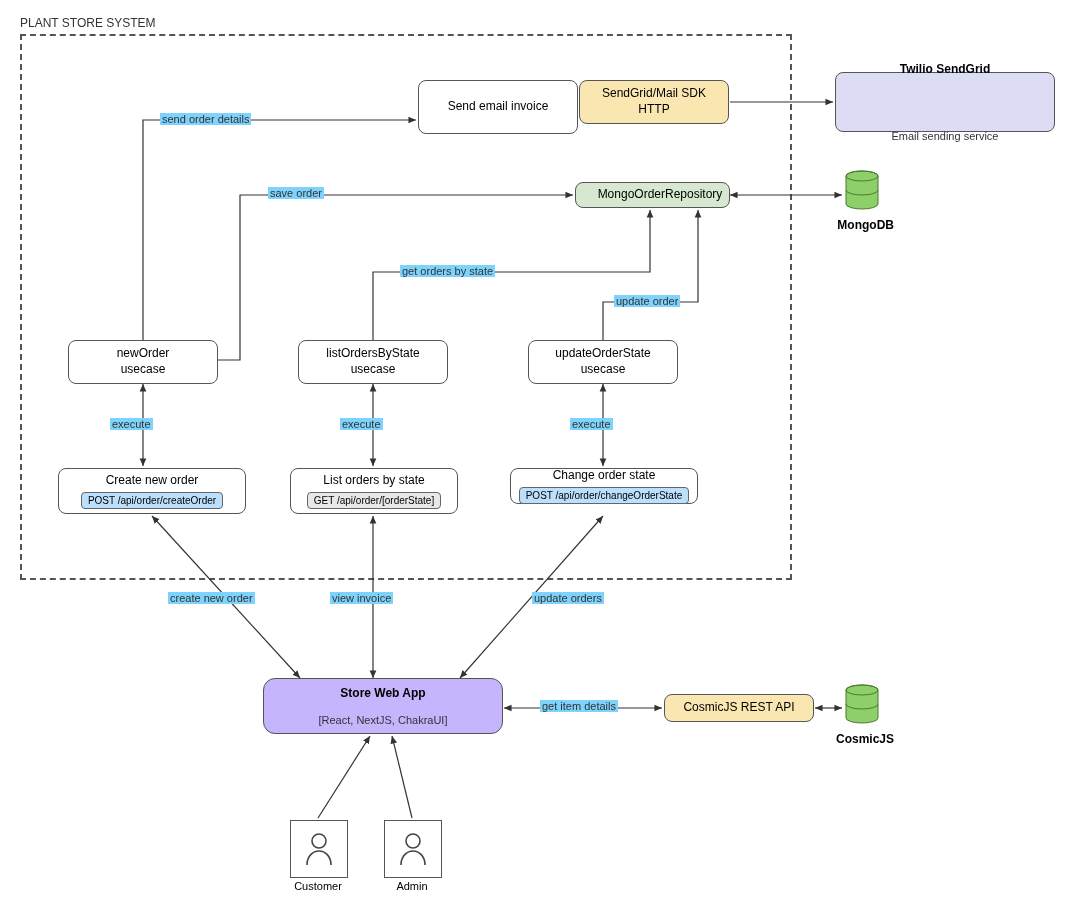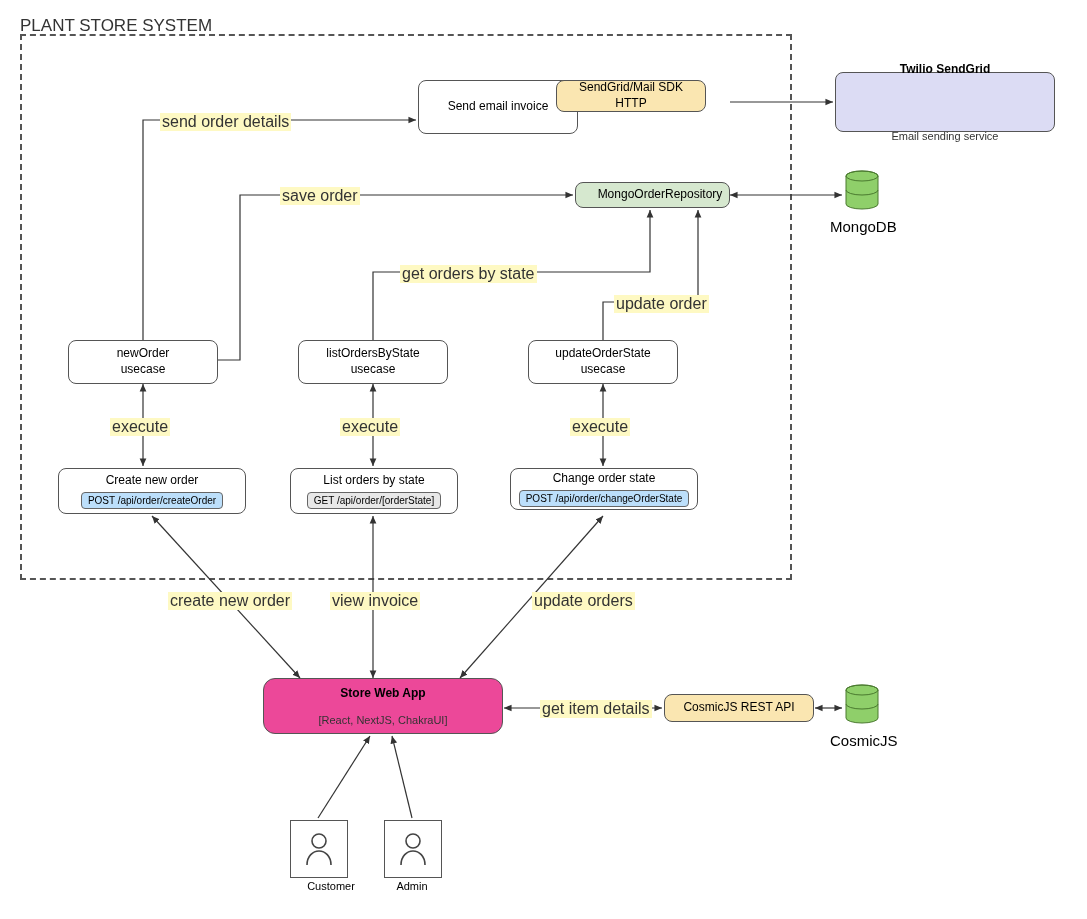--- a/index.html
+++ b/index.html
@@ -12,21 +12,21 @@
     position: relative;
     overflow: hidden;
   }
   .container {
     position: absolute;
     border: 2px dashed #555;
     background: transparent;
   }
   .container-label {
     position: absolute;
-    font-size: 17px;
+    font-size: 12px;
     color: #333;
   }
   .node {
     position: absolute;
     border: 1px solid #555;
     border-radius: 8px;
     background: #fff;
     text-align: center;
     display: flex;
     flex-direction: column;
@@ -42,26 +42,26 @@
     border: 1px solid #666;
     border-radius: 4px;
     padding: 2px 6px;
     margin-top: 4px;
     background: #bcdffb;
   }
   .api-tag.gray { background: #e8e8e8; }
   .green { background: #d6e8cf; padding-left: 15px; }
   .yellow { background: #fae6b1; }
   .purple { background: #dcdcf4; }
-  .gray-fill { background: #ec4899; gap: 8px; }
+  .gray-fill { background: #c4b5fd; gap: 8px; }
   .edge-label {
     position: absolute;
-    font-size: 16px;
+    font-size: 11px;
     color: #333;
-    background: #fef9c3;
+    background: #7dd3fc;
     padding: 0 2px;
     white-space: nowrap;
   }
   .actor-box {
     position: absolute;
     border: 1px solid #555;
     width: 56px;
     height: 56px;
     display:flex;
     align-items:center;
@@ -72,42 +72,43 @@
     font-size: 11px;
     text-align: center;
     width: 70px;
   }
   .db-cyl {
     position: absolute;
     color:#8fcf6a;
   }
   .db-label {
     position: absolute;
-    font-size: 15px;
+    font-size: 12px;
     text-align: right;
+    font-weight: bold;
   }
   svg.arrows {
     position: absolute;
     left: 0; top: 0;
     width: 1087px;
     height: 919px;
     pointer-events: none;
   }
 </style>
 </head>
 <body>
 
 <div class="container" style="left:20px; top:34px; width:768px; height:542px;"></div>
 <div class="container-label" style="left:20px; top:16px;">PLANT STORE SYSTEM</div>
 
 <div class="node" style="left:418px; top:80px; width:160px; height:54px; padding:3px 4px;">
   <div class="node-title">Send email invoice</div>
 </div>
 
-<div class="node yellow" style="left:556px; top:80px; width:150px; height:32px;align-items:center;">
+<div class="node yellow" style="left:579px; top:80px; width:150px; height:44px;align-items:center;">
   <div class="node-title">SendGrid/Mail SDK</div>
   <div class="node-title">HTTP</div>
 </div>
 
 <div class="node purple" style="left:835px; top:72px; width:220px; height:60px;gap:48px;">
   <div class="node-title" style="font-weight:bold;">Twilio SendGrid</div>
   <div class="node-sub" style="margin-top:4px;">Email sending service</div>
 </div>
 
 <div class="node green" style="left:575px; top:182px; width:155px; height:26px;">
@@ -142,21 +143,21 @@
   <div class="api-tag">
     <span>POST /api/order/createOrder</span>
   </div>
 </div>
 <div class="node" style="left:290px; top:468px; width:168px; height:46px; padding:3px 4px;">
   <div class="node-title">List orders by state</div>
   <div class="api-tag gray">
     <span>GET /api/order/[orderState]</span>
   </div>
 </div>
-<div class="node" style="left:510px; top:468px; width:188px; height:42px; padding:3px 4px;">
+<div class="node" style="left:510px; top:468px; width:188px; height:36px; padding:3px 4px;">
   <div class="node-title">Change order state</div>
   <div class="api-tag">
     <span>POST /api/order/changeOrderState</span>
   </div>
 </div>
 
 <div class="node gray-fill" style="left:263px; top:678px; width:240px; height:56px; border-radius:12px;">
   <div class="node-title" style="font-weight:bold;">Store Web App</div>
   <div class="node-sub" style="margin-top:4px;">[React, NextJS, ChakraUI]</div>
 </div>
@@ -174,21 +175,21 @@
   </svg>
 </div>
 <div class="db-label" style="left:830px; top:732px; width:64px;">CosmicJS</div>
 
 <div class="actor-box" style="left:290px; top:820px;">
   <svg width="30" height="34" viewBox="0 0 30 34">
     <circle cx="15" cy="9" r="7" fill="none" stroke="#444" stroke-width="1.6"></circle>
     <path d="M3 33 c0-9 6-14 12-14 s12 5 12 14" fill="none" stroke="#444" stroke-width="1.6"></path>
   </svg>
 </div>
-<div class="actor-label" style="left:296px; top:880px;">Customer</div>
+<div class="actor-label" style="left:283px; top:880px;">Customer</div>
 
 <div class="actor-box" style="left:384px; top:820px;">
   <svg width="30" height="34" viewBox="0 0 30 34">
     <circle cx="15" cy="9" r="7" fill="none" stroke="#444" stroke-width="1.6"></circle>
     <path d="M3 33 c0-9 6-14 12-14 s12 5 12 14" fill="none" stroke="#444" stroke-width="1.6"></path>
   </svg>
 </div>
 <div class="actor-label" style="left:377px; top:880px;">Admin</div>
 
 <svg class="arrows">
@@ -222,21 +223,21 @@
 
   <path d="M504 708 L662 708" fill="none" stroke="#333" stroke-width="1.2" marker-start="url(#ah)" marker-end="url(#ah)"></path>
 
   <path d="M815 708 L842 708" fill="none" stroke="#333" stroke-width="1.2" marker-start="url(#ah)" marker-end="url(#ah)"></path>
 
   <path d="M318 818 L370 736" fill="none" stroke="#333" stroke-width="1.2" marker-end="url(#ah)"></path>
   <path d="M412 818 L392 736" fill="none" stroke="#333" stroke-width="1.2" marker-end="url(#ah)"></path>
 </svg>
 
 <div class="edge-label" style="left:160px; top:113px;">send order details</div>
-<div class="edge-label" style="left:280px; top:187px;">save order</div>
+<div class="edge-label" style="left:268px; top:187px;">save order</div>
 <div class="edge-label" style="left:400px; top:265px;">get orders by state</div>
 <div class="edge-label" style="left:614px; top:295px;">update order</div>
 <div class="edge-label" style="left:110px; top:418px;">execute</div>
 <div class="edge-label" style="left:340px; top:418px;">execute</div>
 <div class="edge-label" style="left:570px; top:418px;">execute</div>
 <div class="edge-label" style="left:168px; top:592px;">create new order</div>
 <div class="edge-label" style="left:330px; top:592px;">view invoice</div>
 <div class="edge-label" style="left:515px; top:592px;margin-left:17px;">update orders</div>
 <div class="edge-label" style="left:540px; top:700px;">get item details</div>
 

